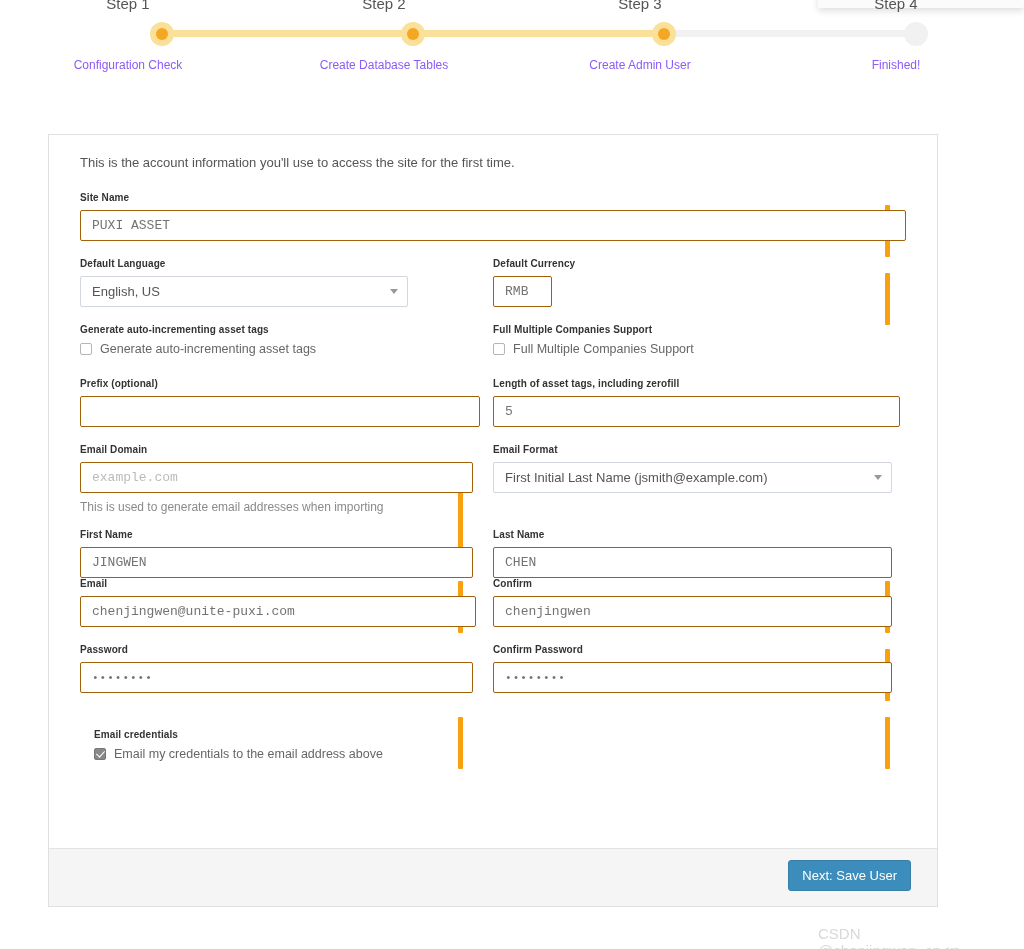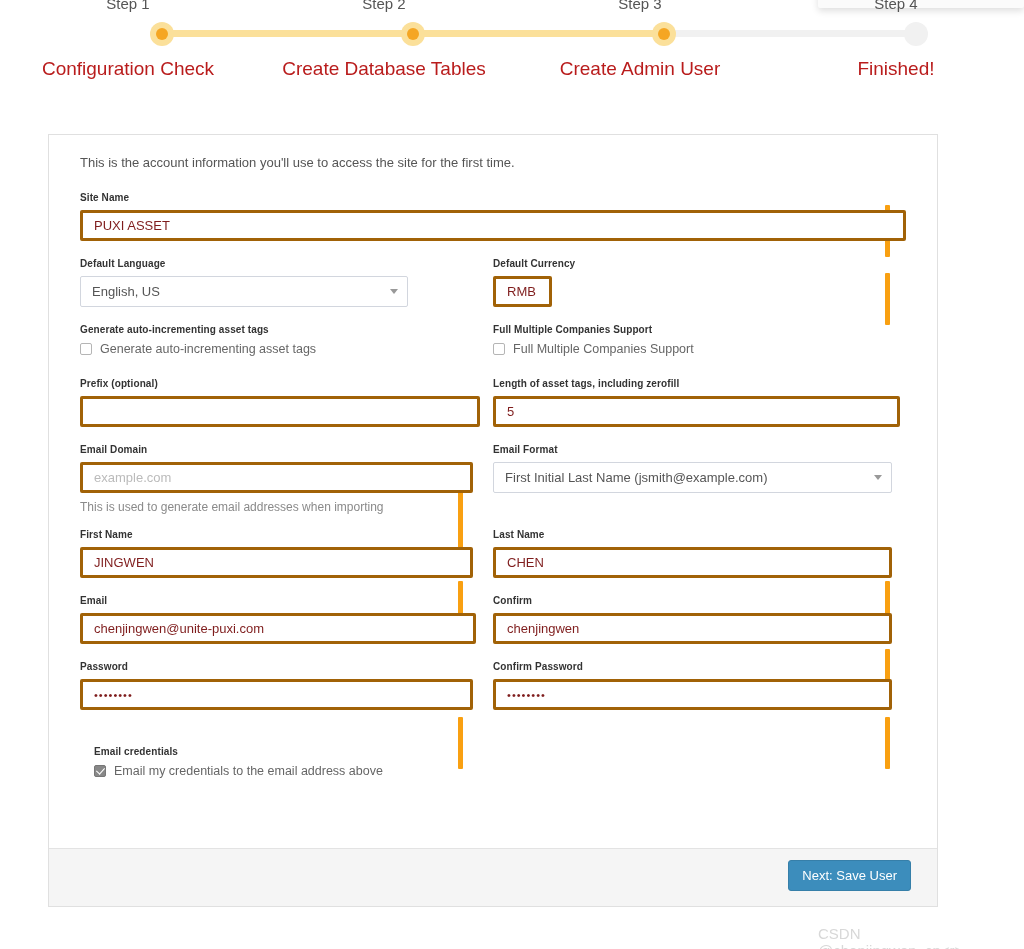--- a/index.html
+++ b/index.html
@@ -12,21 +12,21 @@
   }
   .page { position: relative; width: 812px; height: 949px; background:#fff; }
 
   
   .wizard { position:absolute; left:0; top:0; width:1024px; height:92px; }
   .wiz-labels, .wiz-captions { position:absolute; left:0; width:1024px; display:flex; }
   .wiz-labels { top:-5px; }
   .wiz-captions { top:58px; }
   .wiz-col { flex:1 1 0; text-align:center; }
   .wiz-step-num { font-size:15px; color:#555; }
-  .wiz-caption { font-size:19px; color:#b91c1c; }
+  .wiz-caption { font-size:12px; color:#8b5cf6; }
   .wiz-track { position:absolute; top:27px; left:0; width:1024px; height:10px; }
   .wiz-line {
     position:absolute; top:3px; height:7px; border-radius:4px;
   }
   .wiz-line.done { left:162px; width:502px; background:#fbe09a; }
   .wiz-line.todo { left:664px; width:252px; background:#f1f1f1; }
   .wiz-dot {
     position:absolute; top:-5px; width:24px; height:24px; border-radius:50%;
     transform: translateX(-12px);
   }
@@ -77,23 +77,23 @@
   .col { position:relative; }
   .col-l { width:425px; }
   .col-r { width:428px; margin-left:3px; }
   .col-full { width:856px; }
 
   label.fl {
     display:block; font-size:10px; font-weight:bold; color:#333;
     margin-bottom:7px; letter-spacing:0.1px;
   }
   .inp {
-    width:100%; height:31px; border:3px solid #a16207; border-radius:2px;
-    background:#fff; font-size:13px; color:#7f1d1d; padding:0 11px;
-    font-family:Liberation Sans, sans-serif;
+    width:100%; height:31px; border:1px solid #a16207; border-radius:2px;
+    background:#fff; font-size:13px; color:#737373; padding:0 11px;
+    font-family:Liberation Mono, monospace;
   }
   .inp::placeholder { color:#bbb; }
   .inp.short { width:59px; }
   .sel-wrap { position:relative; width:100%; }
   .sel {
     width:100%; height:31px; border:1px solid #d2d6de; border-radius:2px;
     background:#fff; font-size:13px; color:#555; padding:0 26px 0 11px;
     appearance:none; -webkit-appearance:none;
     font-family:"Liberation Sans", sans-serif;
   }
@@ -258,21 +258,21 @@
           <label class="fl">Email Format</label>
           <div class="sel-wrap" style="width:399px">
             <select class="sel">
               <option>First Initial Last Name (jsmith@example.com)</option>
             </select>
             <span class="caret"></span>
           </div>
         </div>
       </div>
 
-      <div class="row" style="margin-bottom:17px;">
+      <div class="row" style="">
         <div class="col col-l">
           <label class="fl">First Name</label>
           <input class="inp" type="text" style="width: 393px;" value="JINGWEN">
         </div>
         <div class="col col-r">
           <label class="fl">Last Name</label>
           <input class="inp" type="text" style="width: 399px;" value="CHEN">
         </div>
       </div>
 

